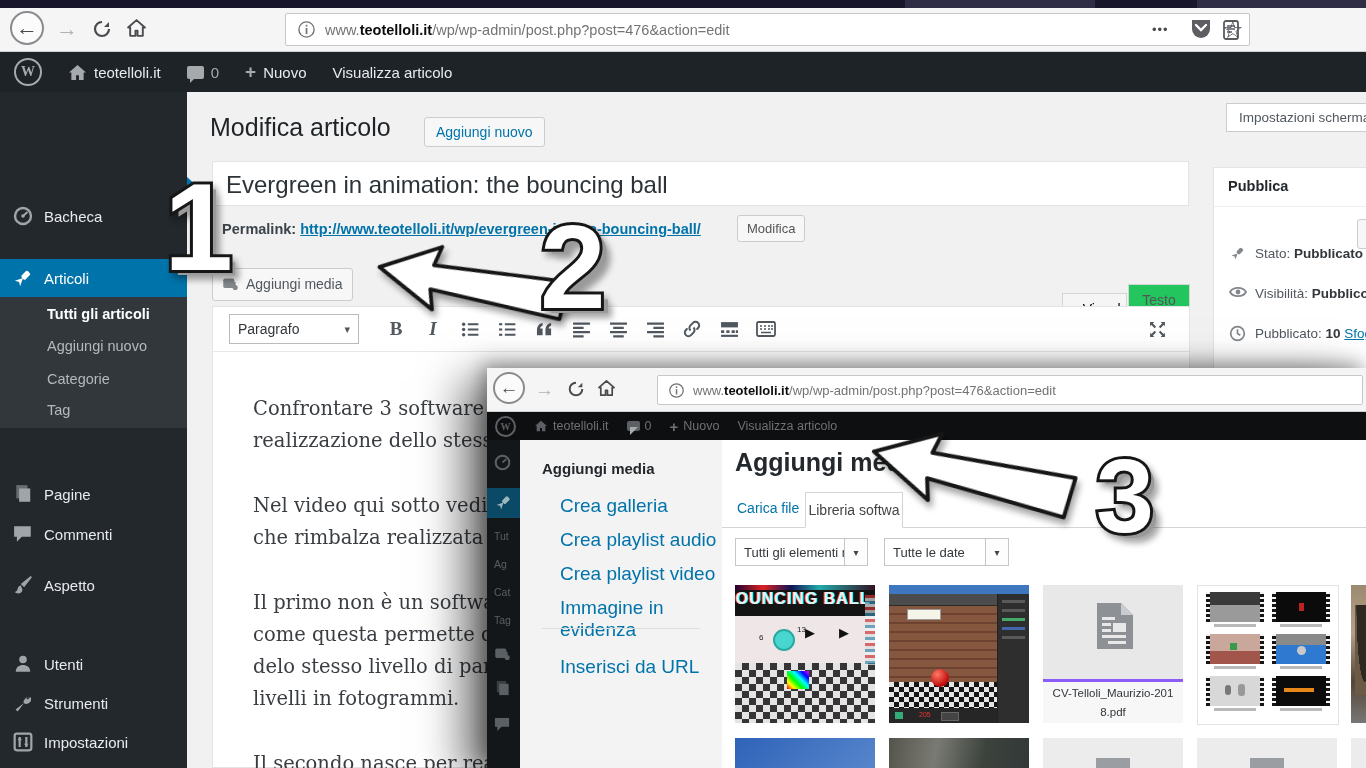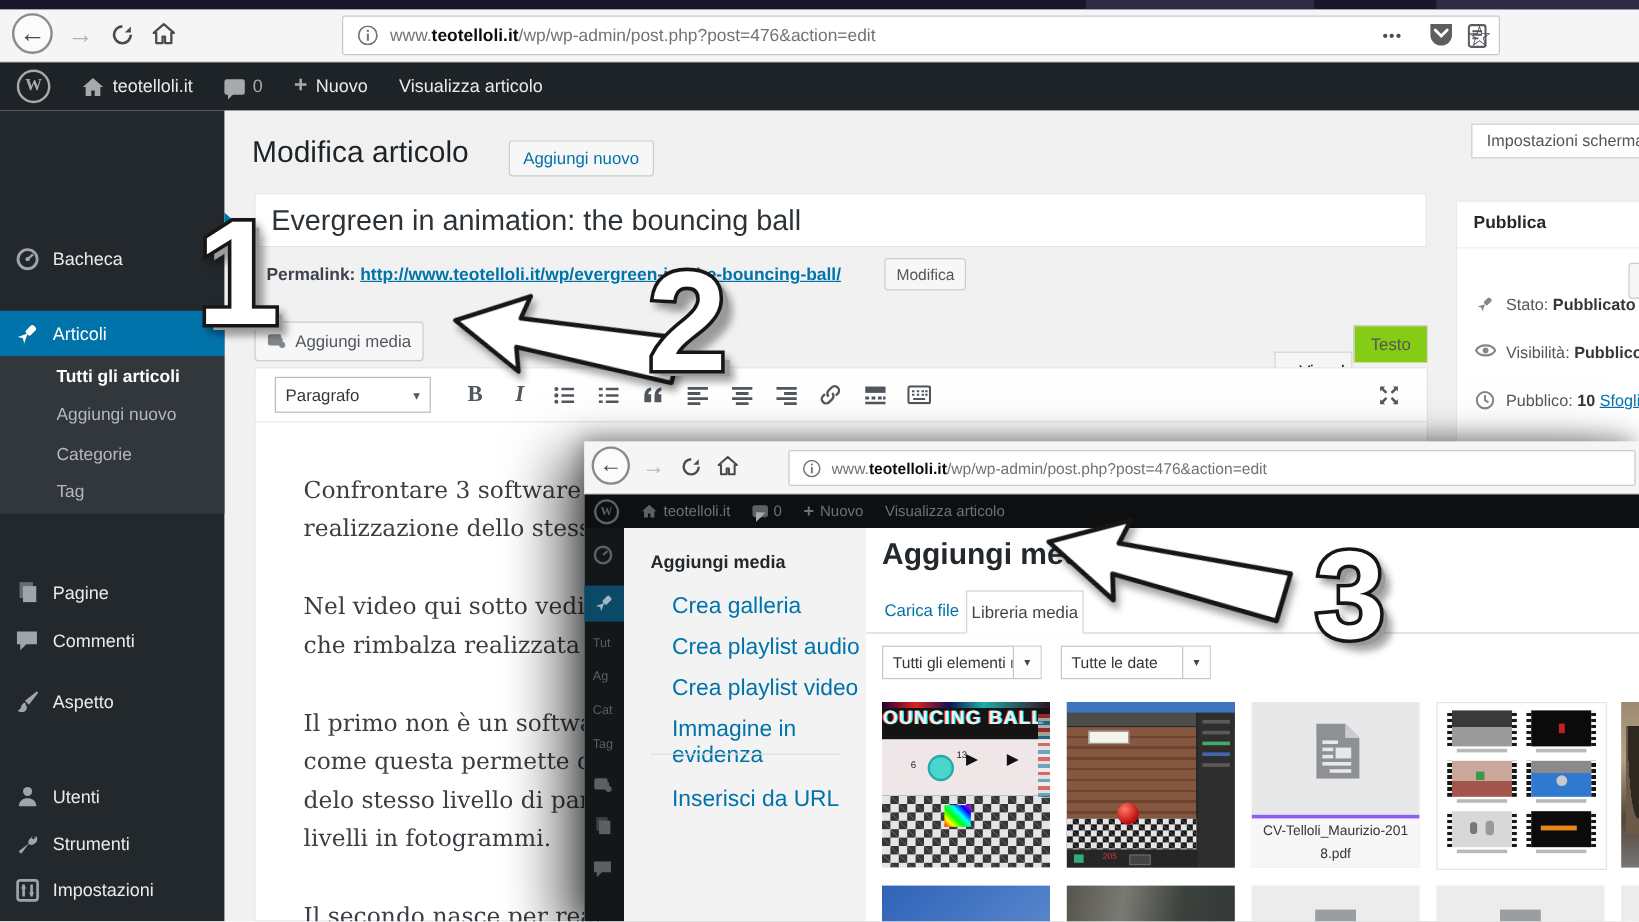--- a/index.html
+++ b/index.html
@@ -259,21 +259,21 @@
         <svg width="17" height="17" viewBox="0 0 20 20">
           <rect x="1.5" y="3" width="13" height="11" rx="2" fill="#82878c"></rect>
           <circle cx="15.5" cy="13.5" r="3" fill="#82878c"></circle>
           <rect x="14" y="7" width="2" height="6" fill="#82878c"></rect>
         </svg>
       </span>
     <span>Aggiungi media</span>
   </button>
 
   <div class="edtab" style="left:1062px;top:293px;width:65px;background:#f5f5f5;border:1px solid #d5d5d5;border-bottom:none;color:#000000;padding-left:22px;">Visuale</div>
-  <div class="edtab" style="left:1128px;top:271px;width:62px;background:#84cc16;border:1px solid #d5d5d5;border-bottom:none;">Testo</div>
+  <div class="edtab" style="left:1128px;top:284px;width:62px;background:#22c55e;border:1px solid #d5d5d5;border-bottom:none;">Testo</div>
 
   <div class="a editor">
     <div class="mcetool">
       <div class="psel">
         <span>Paragrafo</span>
         <span style="font-size:11px;color:#50575e;">▾</span>
       </div>
       <span class="ticon" style="font-family:'Liberation Serif',serif;font-weight:bold;font-size:19px;">B</span>
       <span class="ticon" style="font-family:'Liberation Serif',serif;font-style:italic;font-weight:bold;font-size:19px;">I</span>
       <span class="ticon">
@@ -376,21 +376,21 @@
         </span>
       <span><span>Visibilità:</span> <b>Pubblico</b></span>
     </div>
     <div class="a prow" style="left:15px;top:157px;">
       <span class="picon">
           <svg width="17" height="17" viewBox="0 0 18 18">
             <circle cx="9" cy="9" r="7.2" fill="none" stroke="currentColor" stroke-width="1.8"></circle>
             <path d="M9 4.5V9l3 2" fill="none" stroke="currentColor" stroke-width="1.8"></path>
           </svg>
         </span>
-      <span><span>Pubblico:</span> <b>10</b> <span class="bluelink">Sfoglia</span></span>
+      <span><span>Pubblicato:</span> <b>10</b> <span class="bluelink">Sfoglia</span></span>
     </div>
   </div>
 
   <div class="a overlay">
 
     <div class="a onav">
       <div class="a backcircle" style="left:6px;top:4px;width:32px;height:32px;">
           <span class="navglyph" style="font-size:19px;">←</span>
         </div>
       <div class="a navglyph" style="left:48px;top:11px;font-size:19px;color:#b1b1b3;"><span>→</span></div>
@@ -489,21 +489,21 @@
       <div class="mi" style="top:123px;">Crea playlist video</div>
       <div class="mi" style="top:157px;">Immagine in evidenza</div>
       <div class="a" style="left:22px;top:188px;width:158px;border-top:1px solid #ddd;"></div>
       <div class="mi" style="top:216px;">Inserisci da URL</div>
     </div>
 
     <div class="a omodal">
       <div class="a" style="left:13px;top:8px;font-size:25px;font-weight:bold;color:#23282d;">Aggiungi media</div>
       <div class="a" style="left:0;top:87px;width:644px;border-top:1px solid #d5d5d5;"></div>
       <div class="a" style="left:15px;top:60px;font-size:14px;color:#0073aa;">Carica file</div>
-      <div class="a" style="left:83px;top:52px;width:98px;height:36px;background:#fff;border:1px solid #d5d5d5;border-bottom:1px solid #fff;display:flex;align-items:center;justify-content:center;font-size:14px;color:#444;">Libreria media</div>
+      <div class="a" style="left:83px;top:52px;width:98px;height:36px;background:#fff;border:1px solid #d5d5d5;border-bottom:1px solid #fff;display:flex;align-items:center;justify-content:center;font-size:14px;color:#444;">Libreria softwa</div>
 
       <div class="a sel" style="left:13px;top:98px;width:133px;">
         <span class="lbl">Tutti gli elementi me</span>
         <span class="car">
             <span>▾</span>
           </span>
       </div>
       <div class="a sel" style="left:162px;top:98px;width:125px;">
         <span class="lbl">Tutte le date</span>
         <span class="car">

